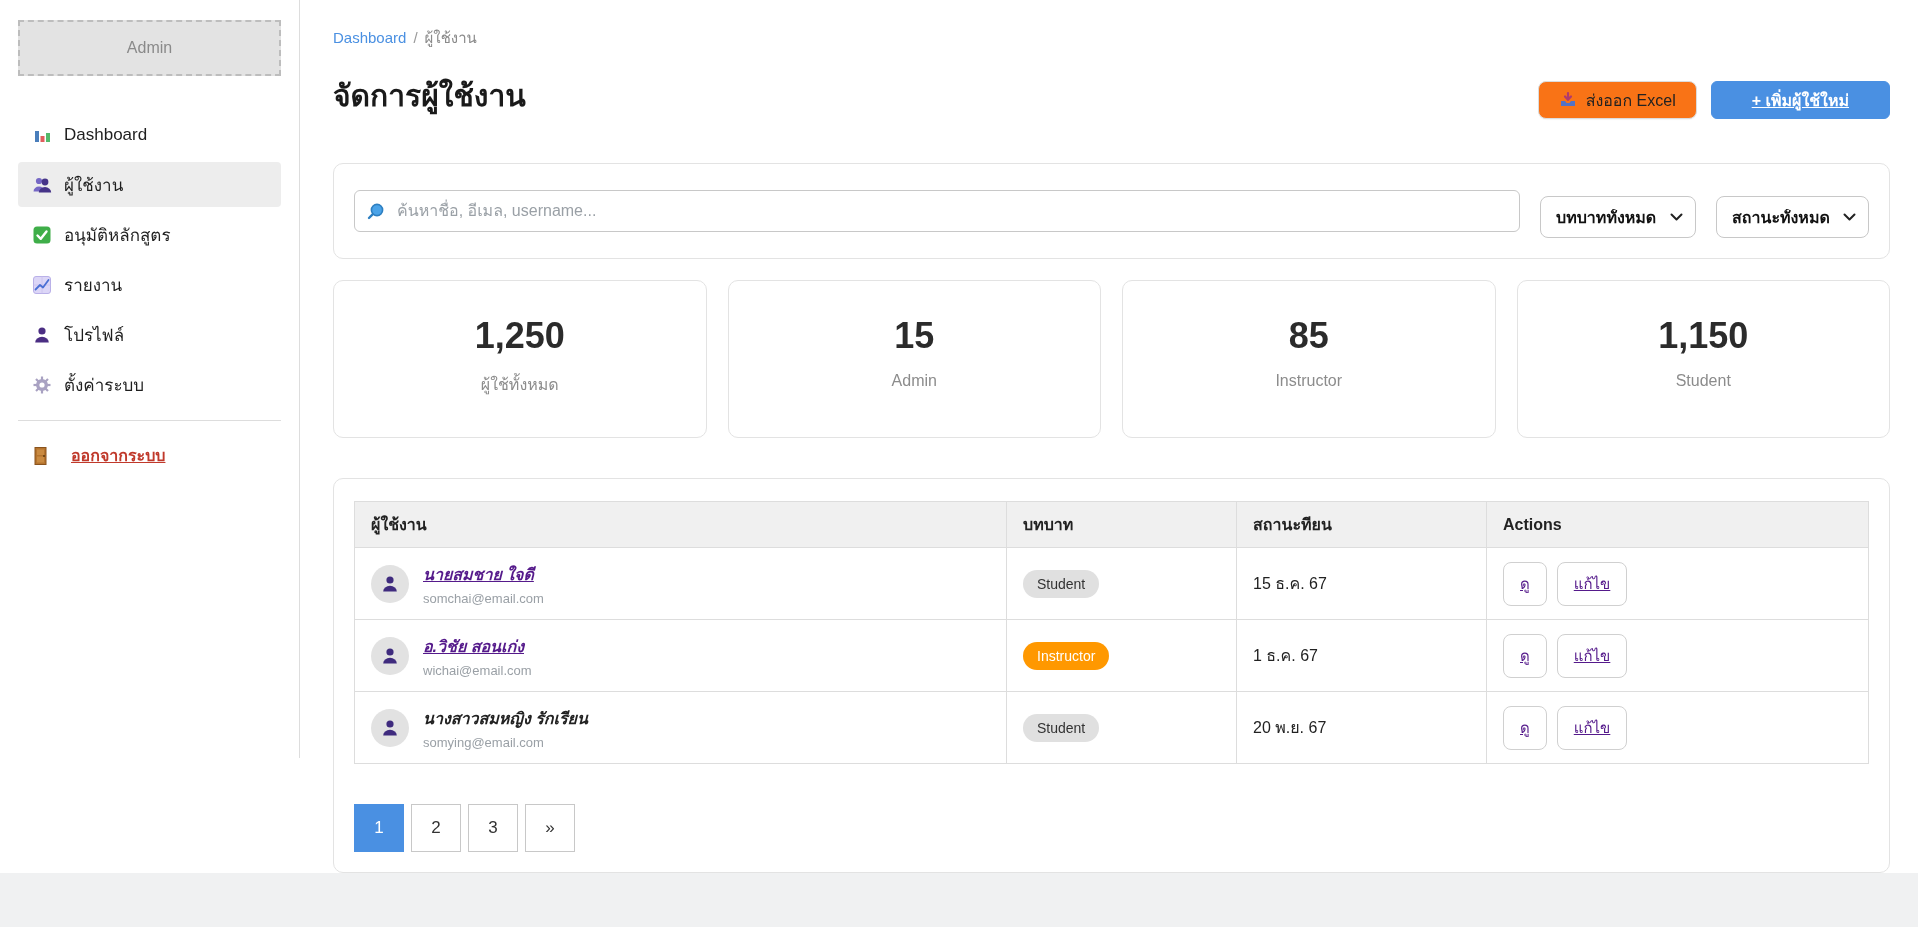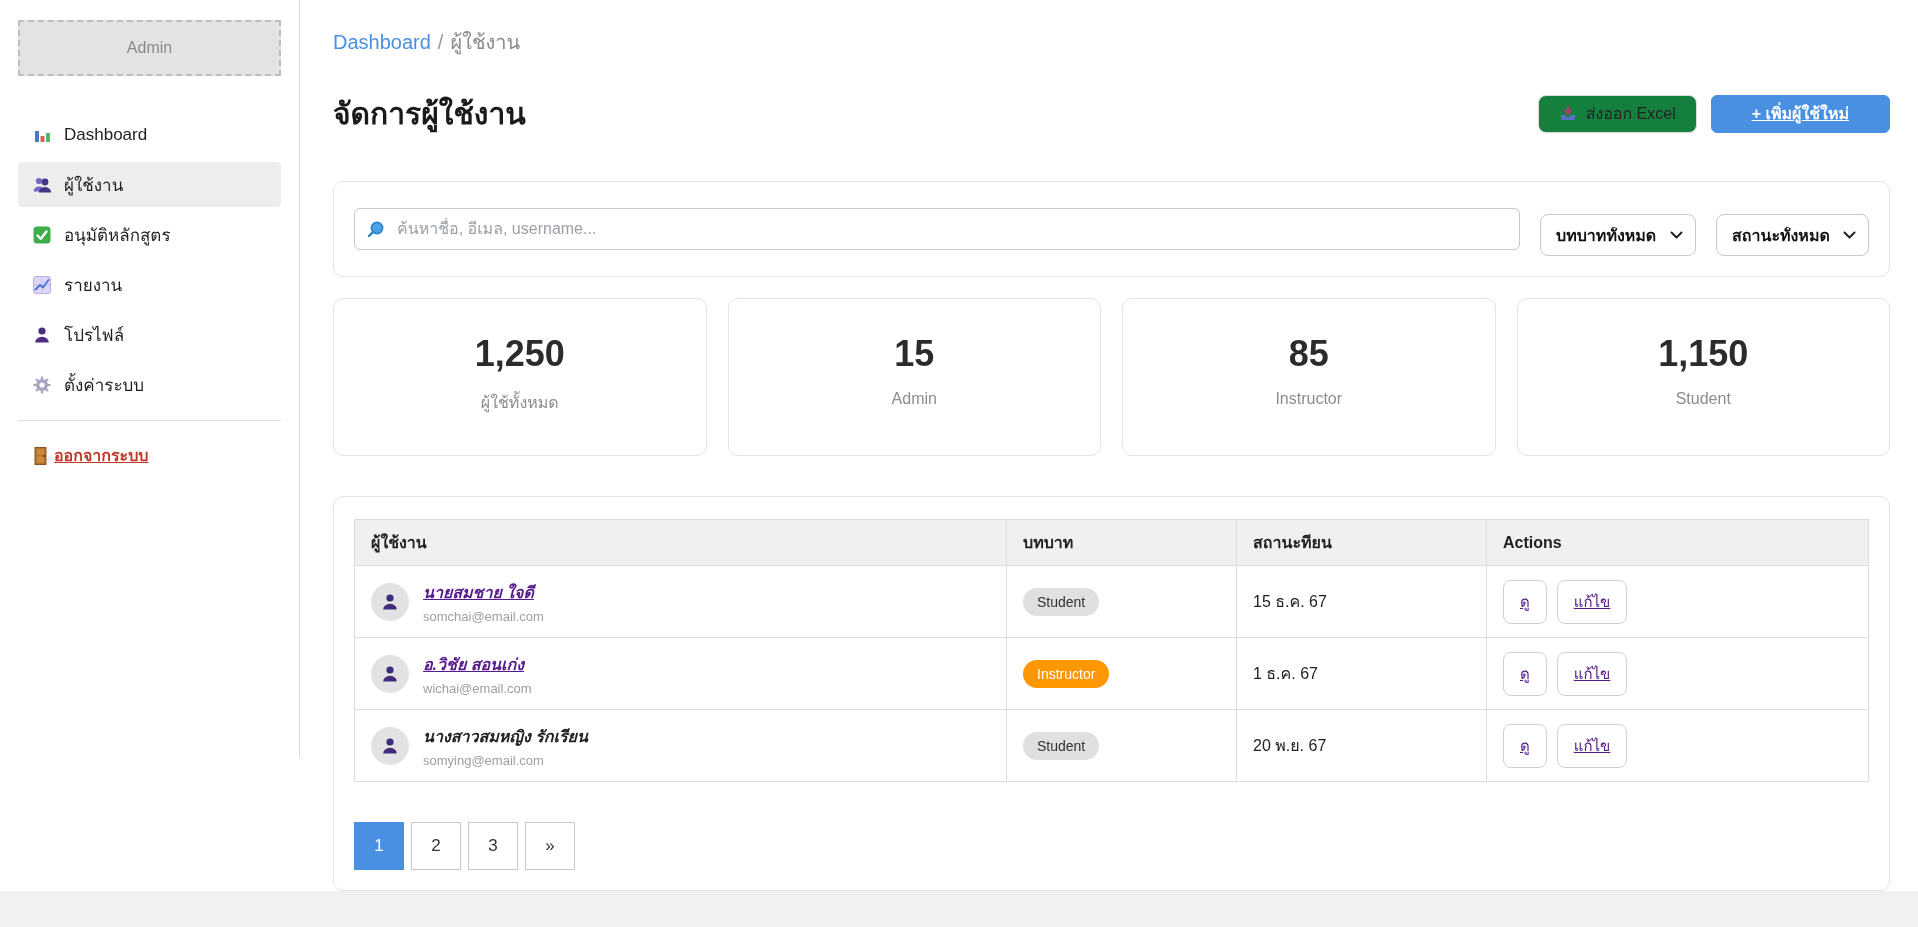--- a/index.html
+++ b/index.html
@@ -13,34 +13,34 @@
     padding:20px 18px 0 18px; flex:none; }
   .brand-box { height:56px; background:#e3e3e3; border:2px dashed #bdbdbd;
     display:flex; align-items:center; justify-content:center;
     color:#8a8a8a; font-size:16px; }
   .menu { margin-top:36px; }
   .menu-item { height:45px; margin-bottom:5px; display:flex; align-items:center; gap:12px;
     padding:0 14px; font-size:17px; color:#1f1f1f; border-radius:4px; cursor:pointer; }
   .menu-item.active { background:#ededed; }
   .menu-item svg { flex:none; }
   .side-divider { border:none; border-top:1px solid #ddd; margin:13px 0 0 0; }
-  .logout { margin-top:22px; display:flex; align-items:center; gap:5px; padding:0 14px;
+  .logout { margin-top:22px; display:flex; align-items:center; gap:22px; padding:0 14px;
     font-size:16px; font-weight:bold; color:#c0392b; text-decoration:underline; cursor:pointer; }
 
   
   .main { flex:1; padding:26px 28px 0 33px; }
 
-  .breadcrumb { font-size:20px; color:#8a8a8a; }
+  .breadcrumb { font-size:15px; color:#8a8a8a; }
   .breadcrumb .bc-link { color:#4a90e2; text-decoration:none; cursor:pointer; }
   .breadcrumb .bc-sep { margin:0 7px; color:#999; }
 
-  .header-row { margin-top:32px; display:flex; align-items:center; justify-content:space-between; }
+  .header-row { margin-top:22px; display:flex; align-items:flex-end; justify-content:space-between; }
   .page-title { font-size:30px; font-weight:bold; color:#1a1a1a; }
   .header-actions { display:flex; gap:14px; }
-  .btn-export { display:flex; align-items:center; gap:9px; background:#15803d;
+  .btn-export { display:flex; align-items:center; gap:9px; background:#f97316;
     border:1px solid #dcdcdc; border-radius:8px; padding:0 20px; height:38px;
     font-size:16px; color:#222; cursor:pointer; box-shadow:0 1px 1px rgba(0,0,0,.04); }
   .btn-add { background:#4a90e2; border:1px solid #4a90e2; border-radius:6px; height:38px;
     padding:0 40px; font-size:16px; font-weight:bold; color:#fff;
     text-decoration:underline; cursor:pointer; }
 
   .filter-card { margin-top:44px; background:#fff; border:1px solid #e3e3e3; border-radius:10px;
     padding:20px; display:flex; gap:20px; align-items:center; }
   .search-wrap { position:relative; flex:1; }
   .search-input { width:100%; height:42px; border:1px solid #c8c8c8; border-radius:6px;

